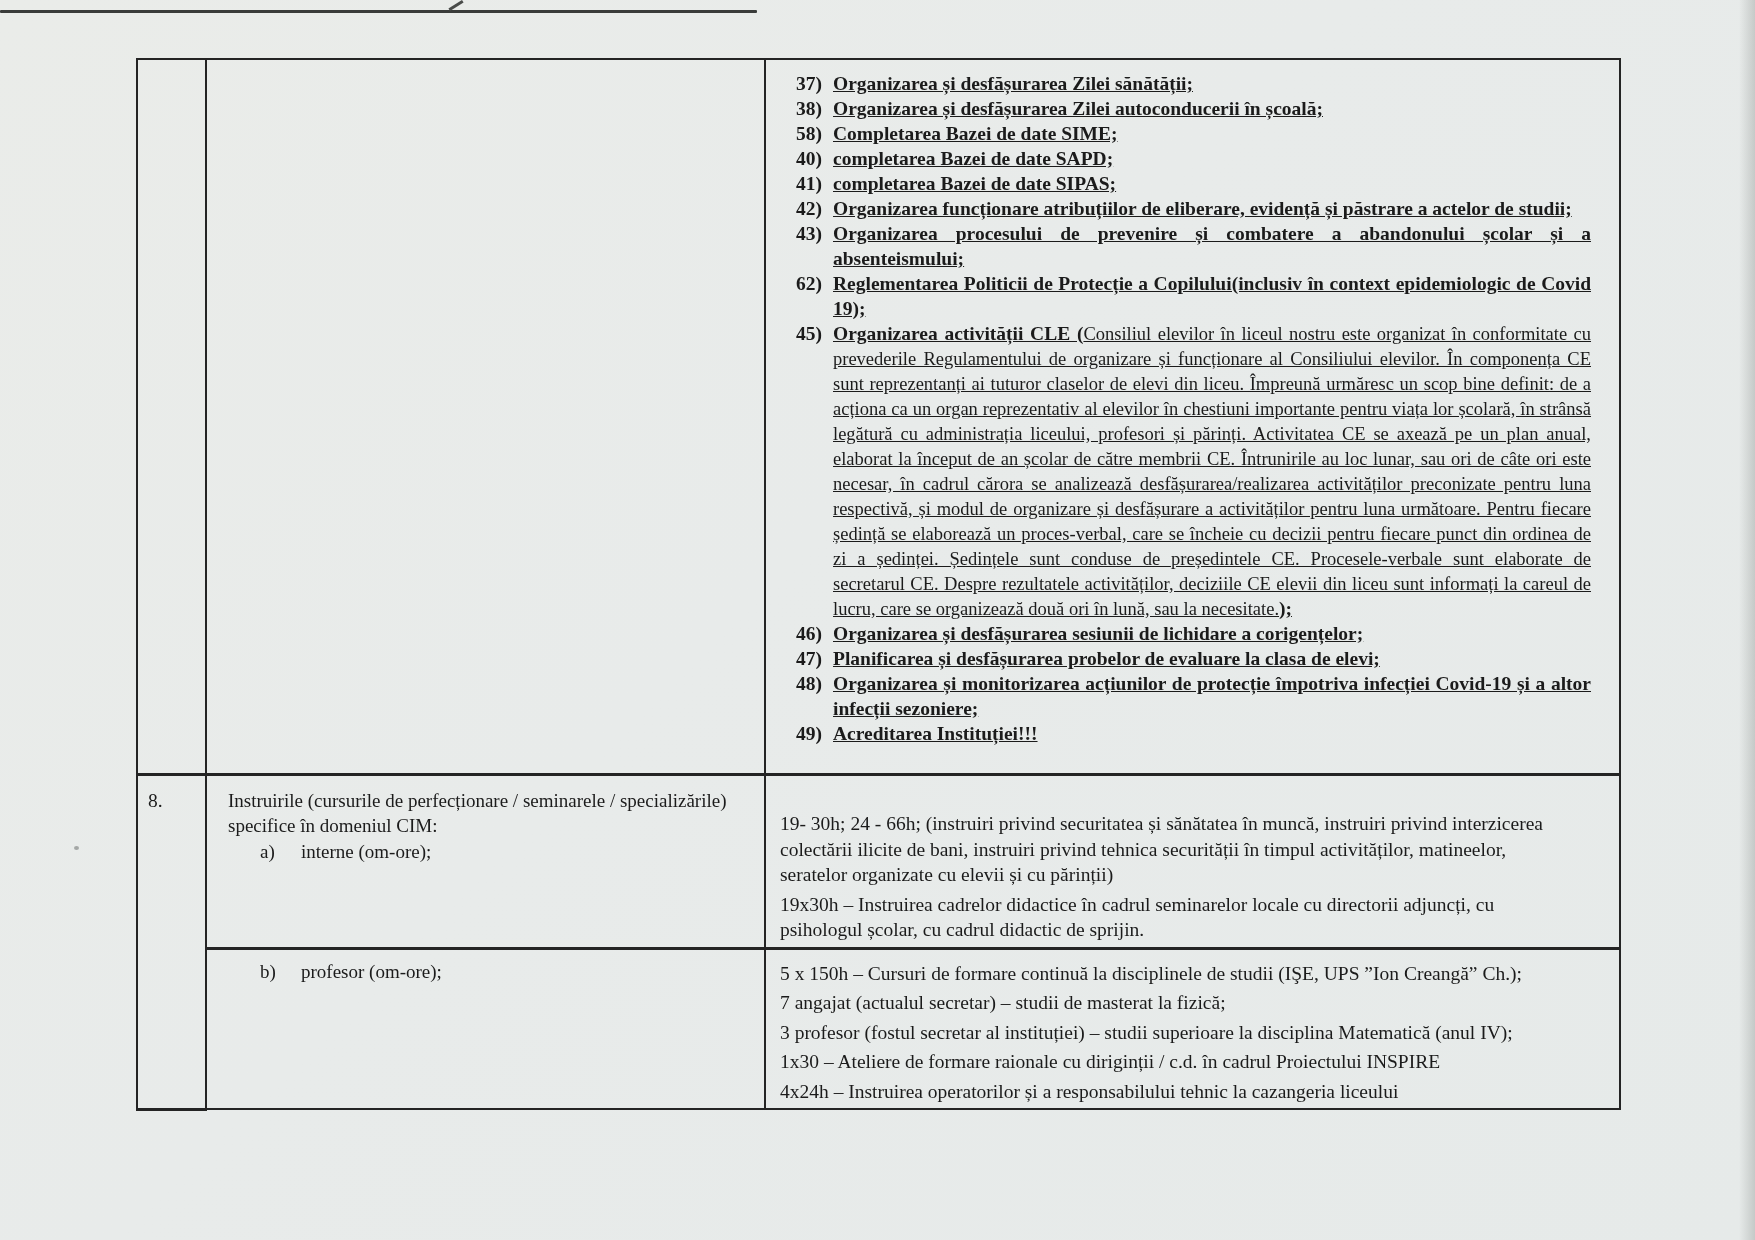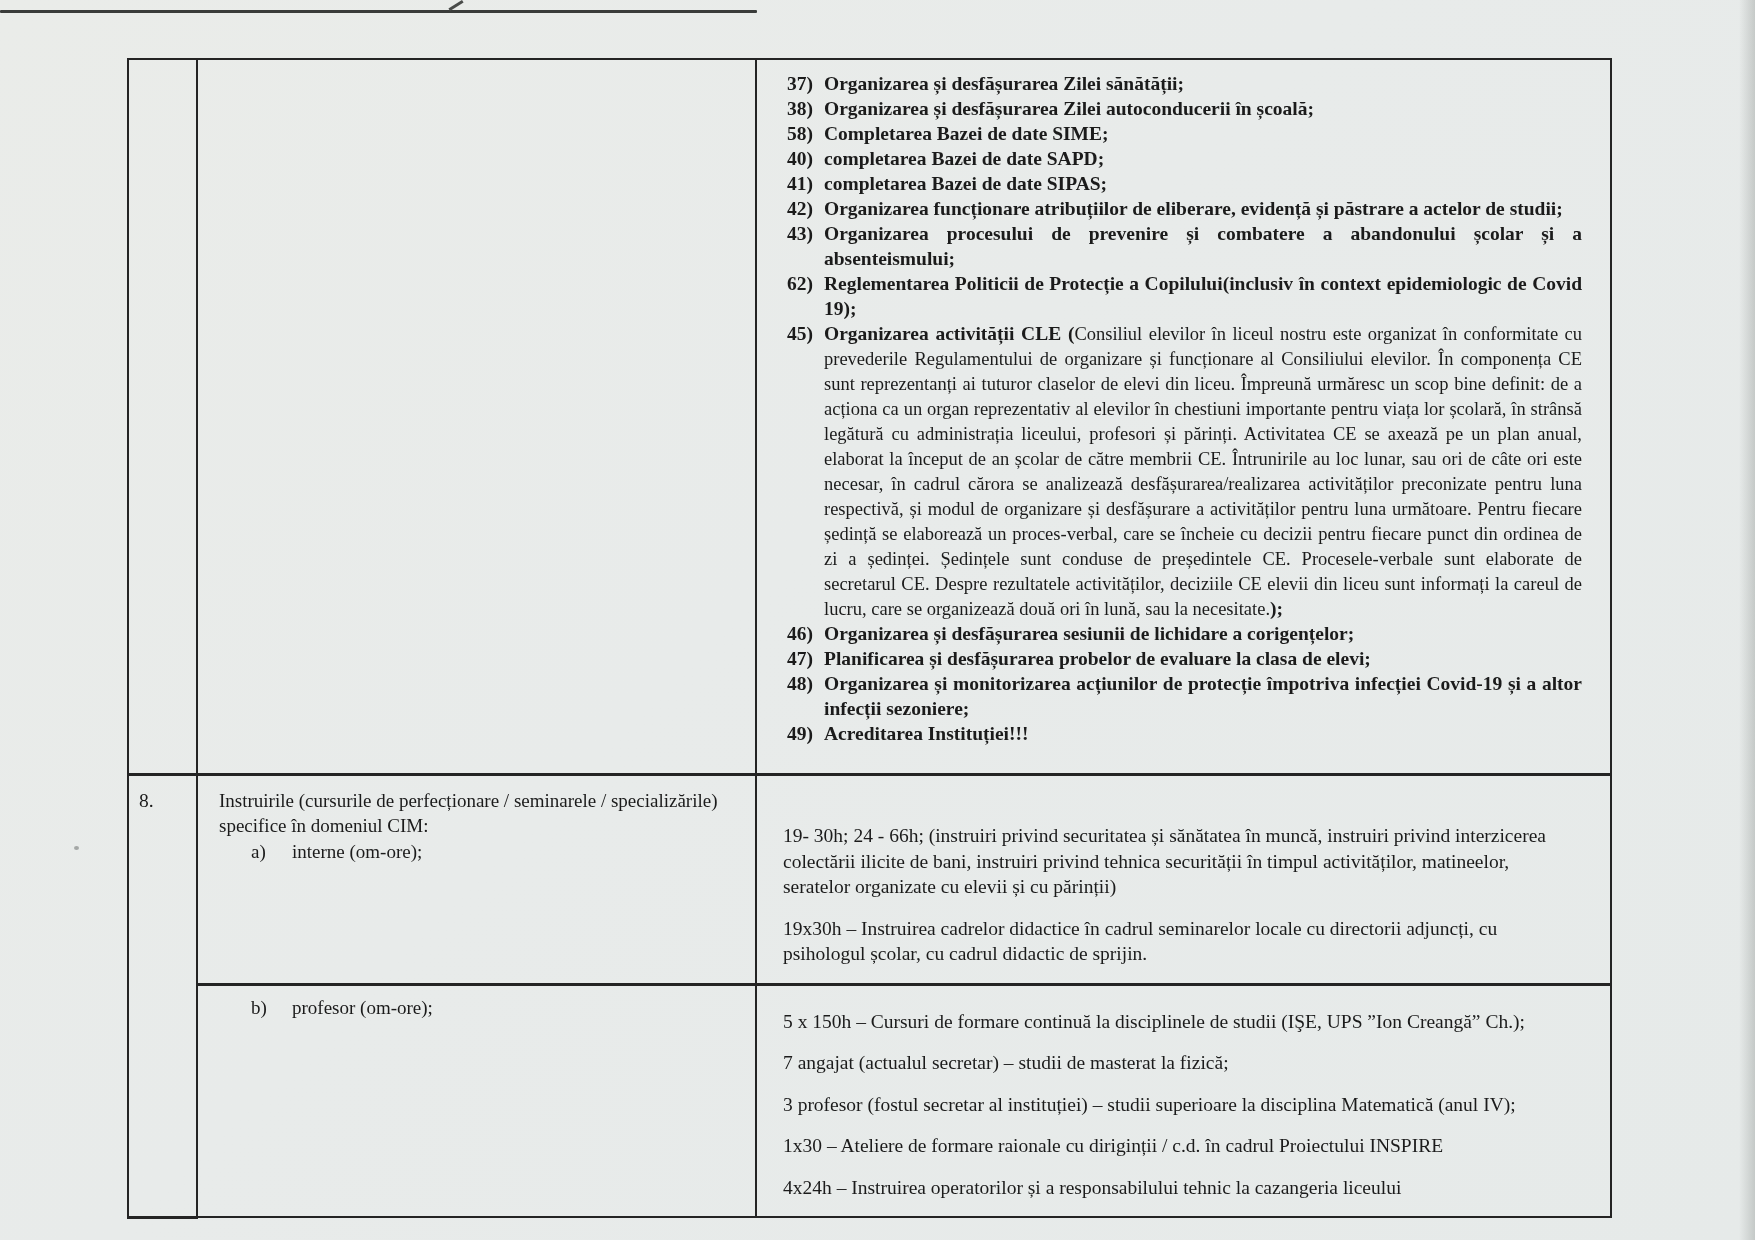--- a/index.html
+++ b/index.html
@@ -24,55 +24,55 @@
   }
   .artifact-edge-shadow {
     position:absolute; right:0; top:0; width:16px; height:1240px;
     background:linear-gradient(to right, rgba(0,0,0,0), rgba(110,116,112,0.28));
   }
   .artifact-dot {
     position:absolute; left:74px; top:846px; width:5px; height:4px;
     border-radius:50%; background:rgba(95,100,98,0.5);
   }
   table.doc-table {
-    position:absolute; left:127px; top:58px;
+    position:absolute; left:136px; top:58px;
     width:1483px; table-layout:fixed; border-collapse:collapse;
   }
   td.cell {
     border:2px solid #242424;
     vertical-align:top;
     padding:0;
   }
   tr.r-cont  td.cell { height:713px; border-bottom-width:3px; }
   tr.r-8a    td.cell { height:147px; border-bottom-width:3px; }
   tr.r-8b    td.cell { height:139px; }
 
   
   .list-cell-inner { padding:11px 28px 0 30px; }
   .li { display:flex; line-height:25px; }
   .li-num {
     flex:none; width:37px;
     font-weight:700; font-size:19.5px;
   }
   .li-text {
     flex:1; text-align:justify;
-    font-weight:700; font-size:19.5px;
+    font-weight:700; font-size:19.5px;text-decoration:underline;
   }
   .li-text .detail {
     font-weight:400; font-size:18.5px; line-height:24px;margin-top:32px;
   }
 
   
   .num-cell-inner { padding:12px 0 0 10px; font-size:19.5px; line-height:25px; }
   .desc-cell-inner { padding:12px 12px 0 21px; font-size:19px; line-height:25px; }
   .sub-item { display:flex; margin-left:32px; margin-top:1px; }
   .sub-letter { flex:none; width:41px; }
   .val-cell-inner-a { padding:31px 40px 0 10px; font-size:19.5px; line-height:25.5px; }
   .val-cell-inner-b { padding:7px 20px 0 10px;  font-size:19.5px; line-height:25.5px; }
-  .para { margin:16px; }
+  .para { margin:4px; }
 </style>
 </head>
 <body>
 
 <div class="scan">
 
   <div class="artifact-top-line"></div>
   <div class="artifact-tick"></div>
   <div class="artifact-edge-shadow"></div>
   <div class="artifact-dot"></div>

